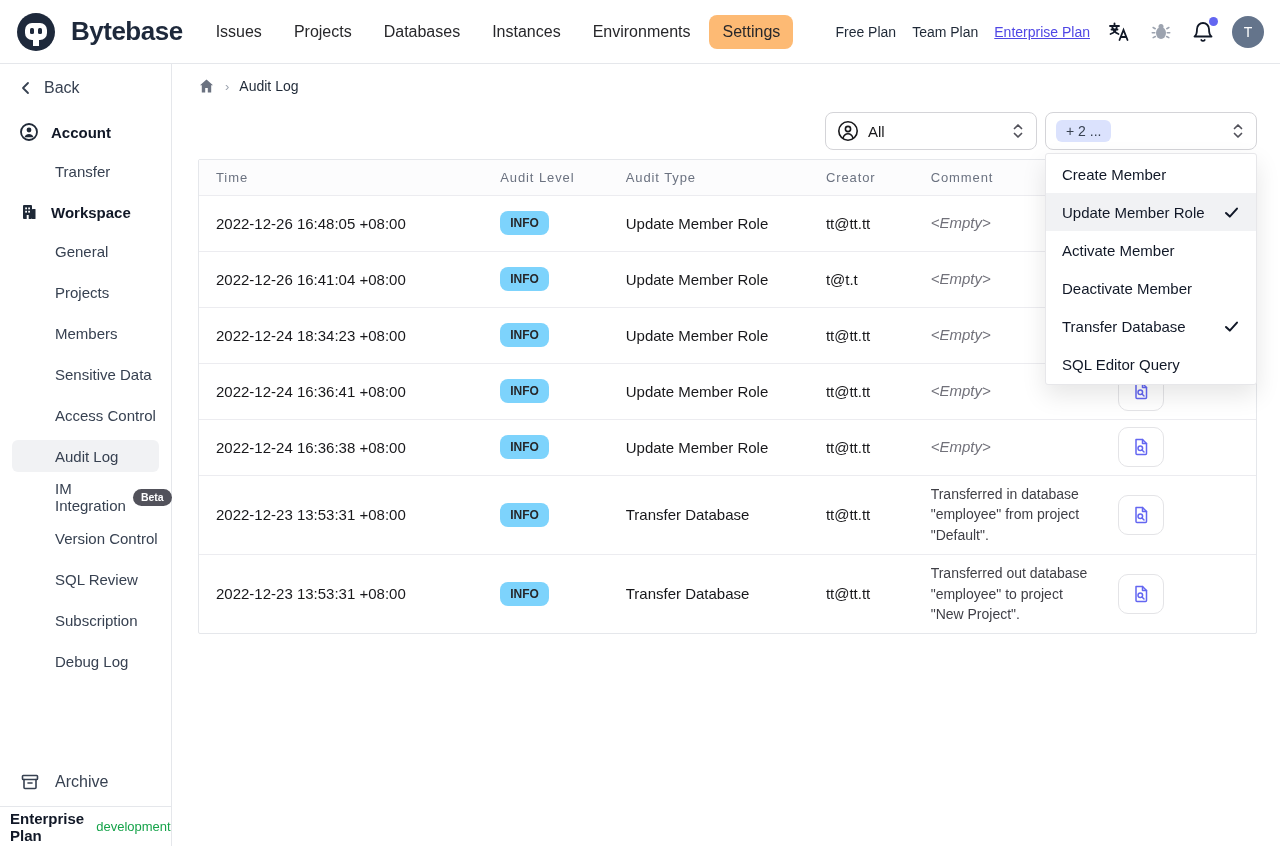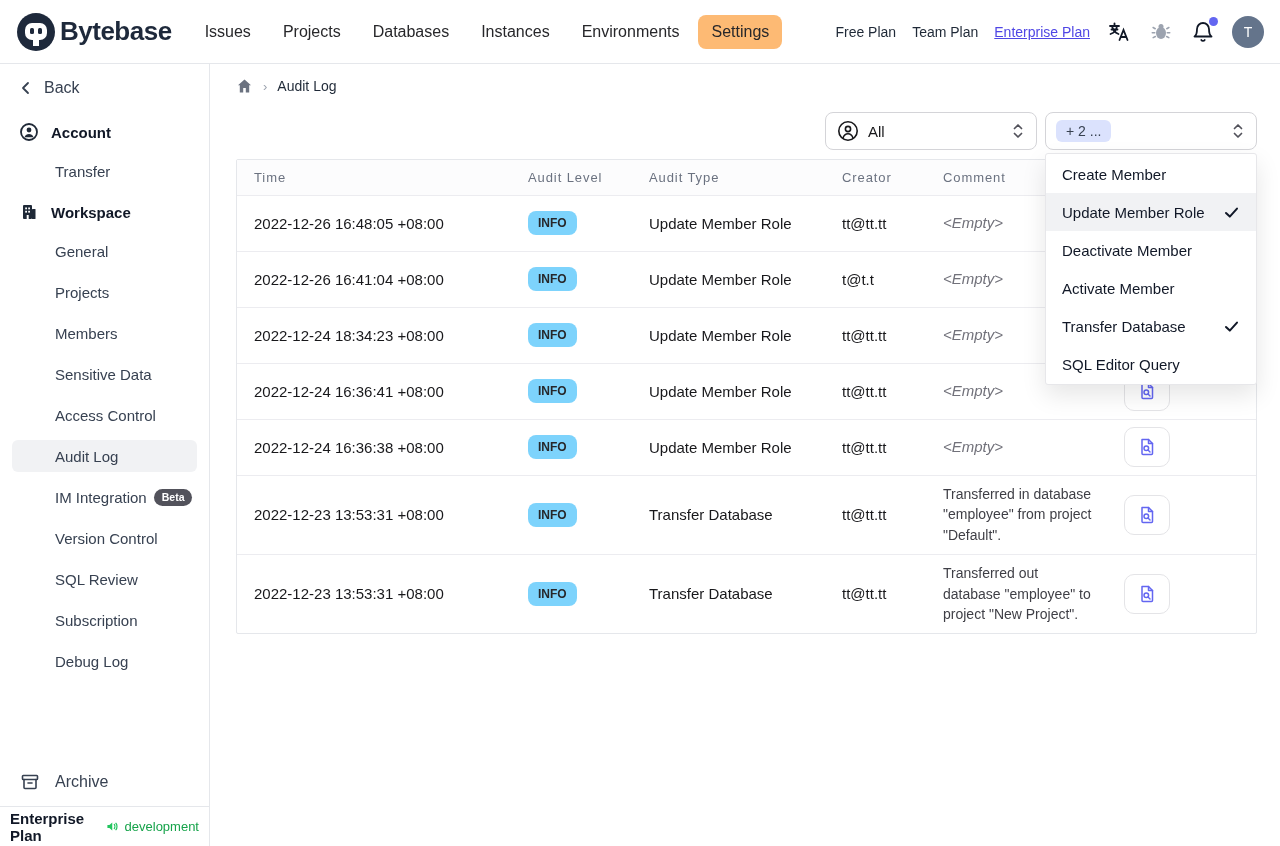--- a/index.html
+++ b/index.html
@@ -2,40 +2,40 @@
 <html><head>
 <meta charset="utf-8">
 <style>
   * { margin:0; padding:0; box-sizing:border-box; }
   html,body { width:1280px; height:846px; overflow:hidden; background:#fff;
     font-family:"Liberation Sans", sans-serif; color:#1f2937; }
 
   
   .navbar { height:64px; display:flex; align-items:center; padding:0 16px;
     border-bottom:1px solid #e5e7eb; background:#fff; }
-  .logo { display:flex; align-items:center; gap:4px; cursor:pointer; }
+  .logo { display:flex; align-items:center; gap:15px; cursor:pointer; }
   .logo-word { font-size:26px; font-weight:800; color:#1e293b; letter-spacing:-0.5px; }
   .nav-links { display:flex; align-items:center; margin-left:20px; gap:6px; }
   .nav-item { font-size:16px; color:#27272a; padding:8px 13px; border-radius:8px; cursor:pointer; }
   .nav-item.active { background:#fdba74; }
   .nav-right { margin-left:auto; display:flex; align-items:center; gap:16px; }
   .plan-text { font-size:14px; color:#1f2937; font-weight:500; cursor:pointer; }
   .plan-link { font-size:14px; color:#4f46e5; font-weight:500; text-decoration:underline; cursor:pointer; }
   .icon-btn { width:26px; height:26px; display:flex; align-items:center; justify-content:center;
     cursor:pointer; position:relative; }
   .bell-dot { position:absolute; top:-2px; right:-2px; width:9px; height:9px; border-radius:50%;
     background:#6366f1; }
   .avatar { width:32px; height:32px; border-radius:50%; background:#64748b; color:#fff;
     font-size:14px; display:flex; align-items:center; justify-content:center; cursor:pointer; }
 
   
   .shell { display:flex; height:782px; }
 
   
-  .sidebar { width:210px; border-right:1px solid #e5e7eb; display:flex; flex-direction:column;
+  .sidebar { width:172px; border-right:1px solid #e5e7eb; display:flex; flex-direction:column;
     padding-top:10px; background:#fff; }
   .back-row { display:flex; align-items:center; gap:10px; padding:0 18px; height:28px;
     margin-bottom:14px; font-size:16px; color:#374151; cursor:pointer; }
   .side-section-header { display:flex; align-items:center; gap:13px; padding:0 20px; height:32px;
     margin-bottom:7px; font-size:15px; font-weight:600; color:#111827; }
   .side-item { display:flex; align-items:center; height:32px; margin:0 12px 9px 12px;
     padding-left:43px; font-size:15px; color:#374151; border-radius:6px; cursor:pointer; }
   .side-item.active { background:#f1f2f4; }
   .beta-badge { margin-left:7px; background:#52525b; color:#fff; font-size:10.5px; font-weight:600;
     padding:2.5px 8px; border-radius:9px; }
@@ -281,24 +281,24 @@
         <div class="menu-item">
           <span>Create Member</span>
         </div>
         <div class="menu-item hl">
           <span>Update Member Role</span>
           <svg width="17" height="17" viewBox="0 0 17 17" fill="none" stroke="#111827" stroke-width="2" stroke-linecap="round" stroke-linejoin="round">
             <polyline points="3 9 6.8 12.6 14 4.6"></polyline>
           </svg>
         </div>
         <div class="menu-item">
+          <span>Activate Member</span>
+        </div>
+        <div class="menu-item">
           <span>Deactivate Member</span>
-        </div>
-        <div class="menu-item">
-          <span>Activate Member</span>
         </div>
         <div class="menu-item">
           <span>Transfer Database</span>
           <svg width="17" height="17" viewBox="0 0 17 17" fill="none" stroke="#111827" stroke-width="2" stroke-linecap="round" stroke-linejoin="round">
             <polyline points="3 9 6.8 12.6 14 4.6"></polyline>
           </svg>
         </div>
         <div class="menu-item">
           <span>SQL Editor Query</span>
         </div>

